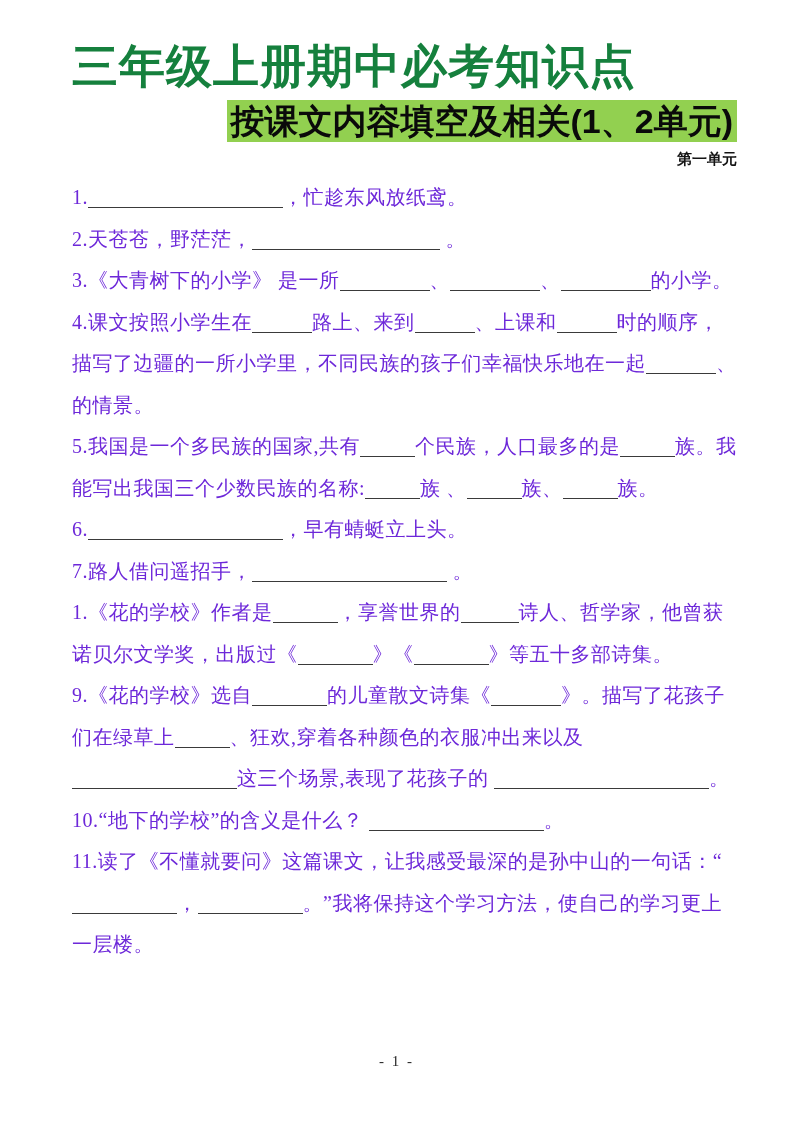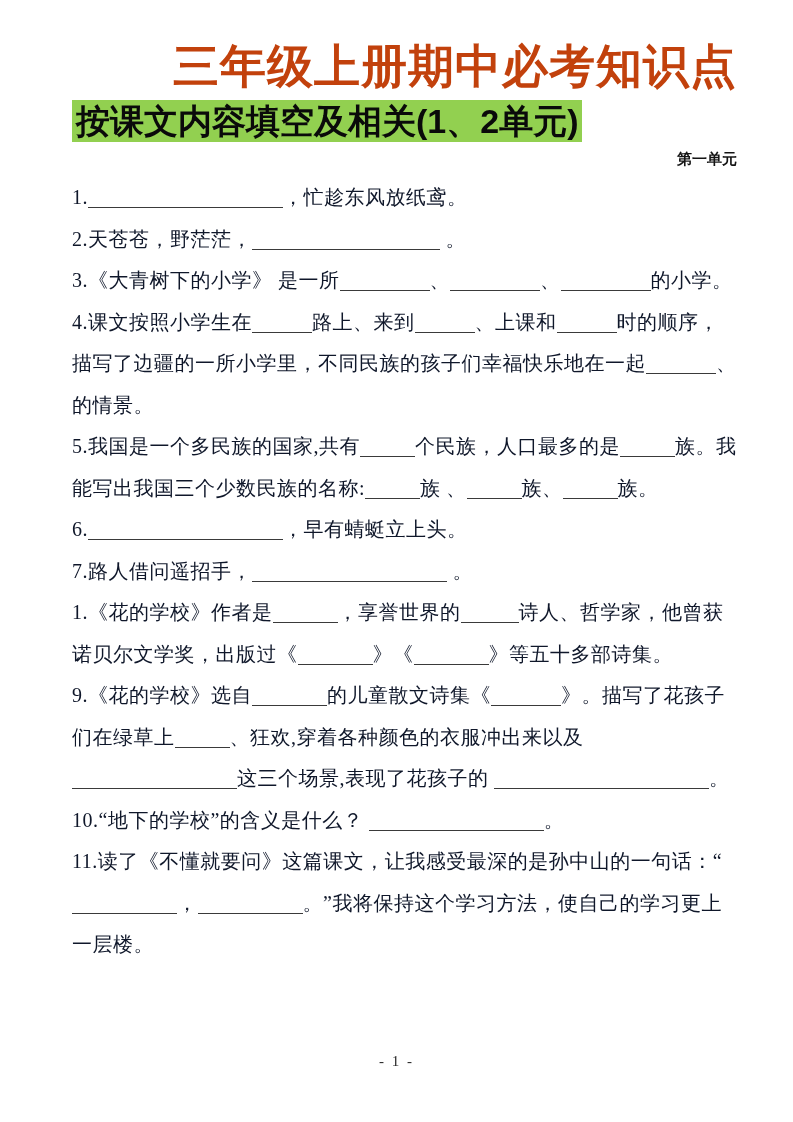--- a/index.html
+++ b/index.html
@@ -14,31 +14,31 @@
     margin: 0 auto;
     background: #ffffff;
     color: #141414;
     box-sizing: border-box;
     padding: 38px 56px 0 72px;
     font-family: "Liberation Serif", "DejaVu Serif", serif;
     overflow: hidden;
   }
   .title {
     margin: 0;
-    text-align: right;
+    text-align: left;
     font-family: "Liberation Sans", "DejaVu Sans", sans-serif;
     font-weight: 900;
     font-size: 46px;
     line-height: 1.25;
     letter-spacing: 1px;
-    color: #c2410c;
+    color: #15803d;
   }
   .subtitle {
     margin: 4px 0 0 0;
-    text-align: left;
+    text-align: right;
     font-family: "Liberation Sans", "DejaVu Sans", sans-serif;
     font-weight: 900;
     font-size: 34px;
     line-height: 1.2;
     color: #0a0a0a;
   }
   .subtitle .hl {
     display: inline-block;
     padding: 1px 4px;
   }
@@ -51,21 +51,21 @@
   }
   .questions {
     margin-top: 8px;
   }
   .question {
     margin: 0;
     font-size: 20px;
     line-height: 41.5px;
     letter-spacing: 0.5px;
     word-break: break-all;
-    color: #0f172a;
+    color: #6d28d9;
   }
   .blank {
     display: inline-block;
     height: 0.85em;
     border-bottom: 1.6px solid #3a3a3a;
     vertical-align: -4px;
   }
   .footer {
     position: absolute;
     left: 0;

